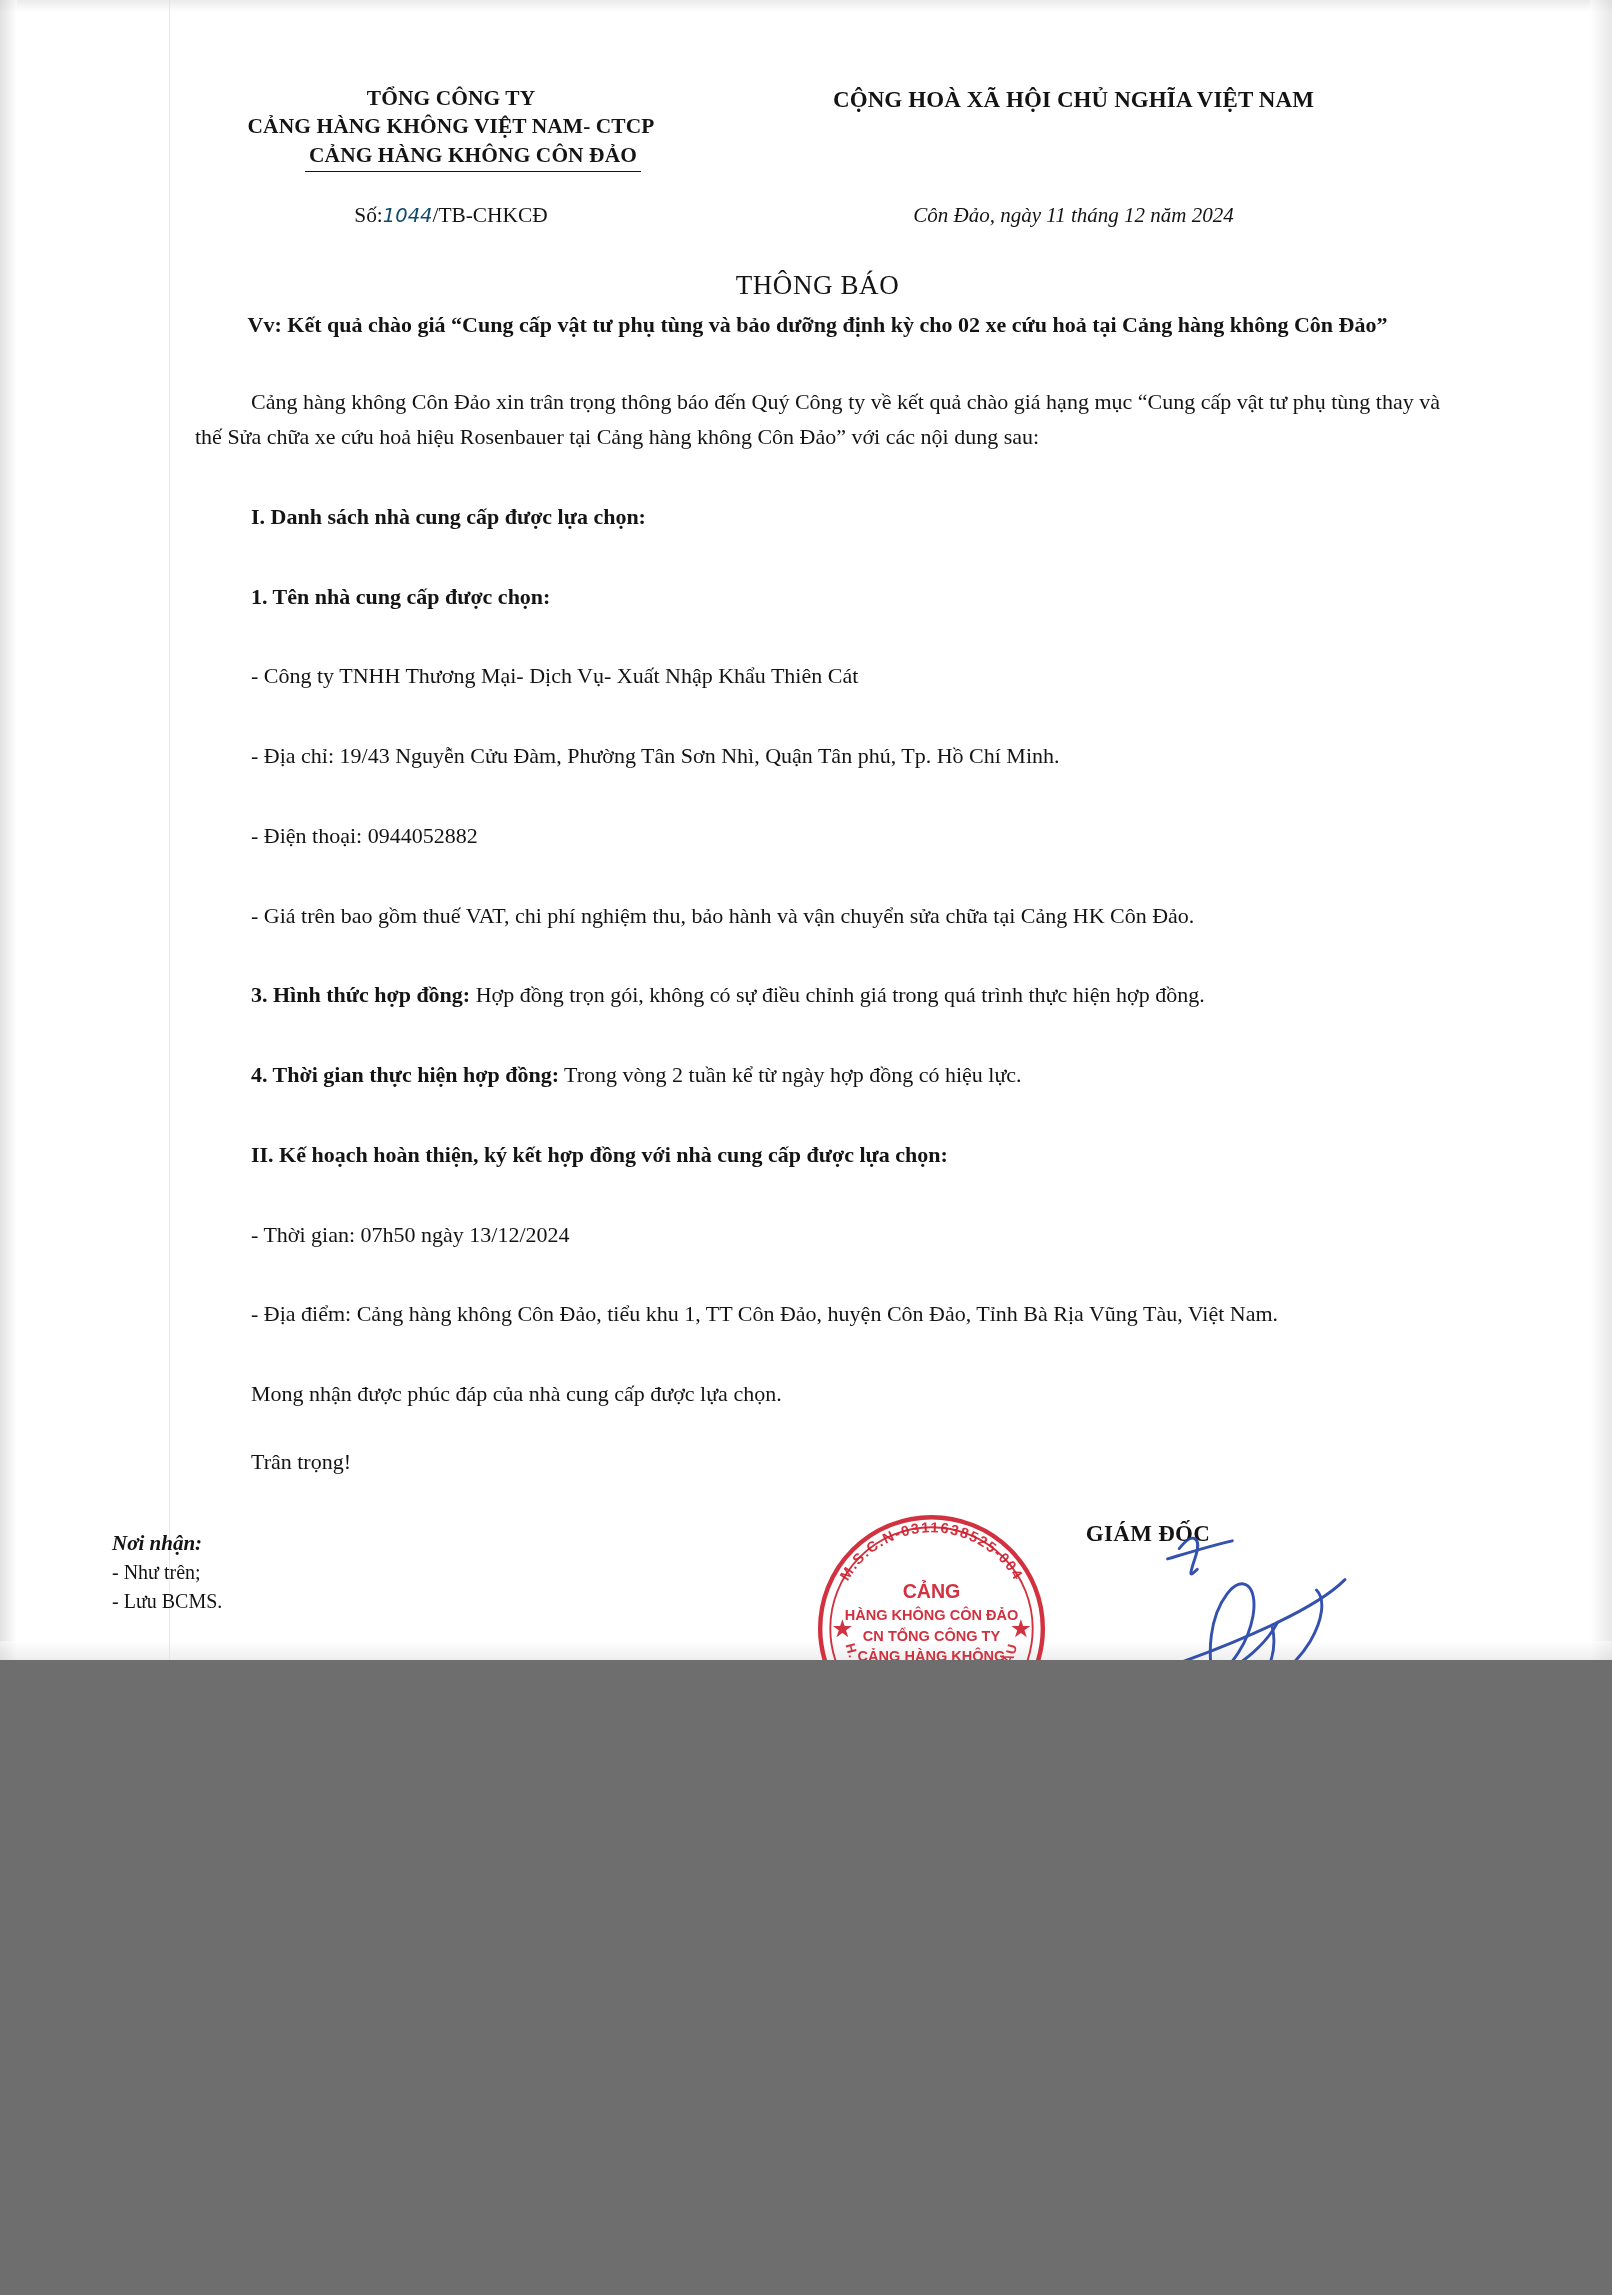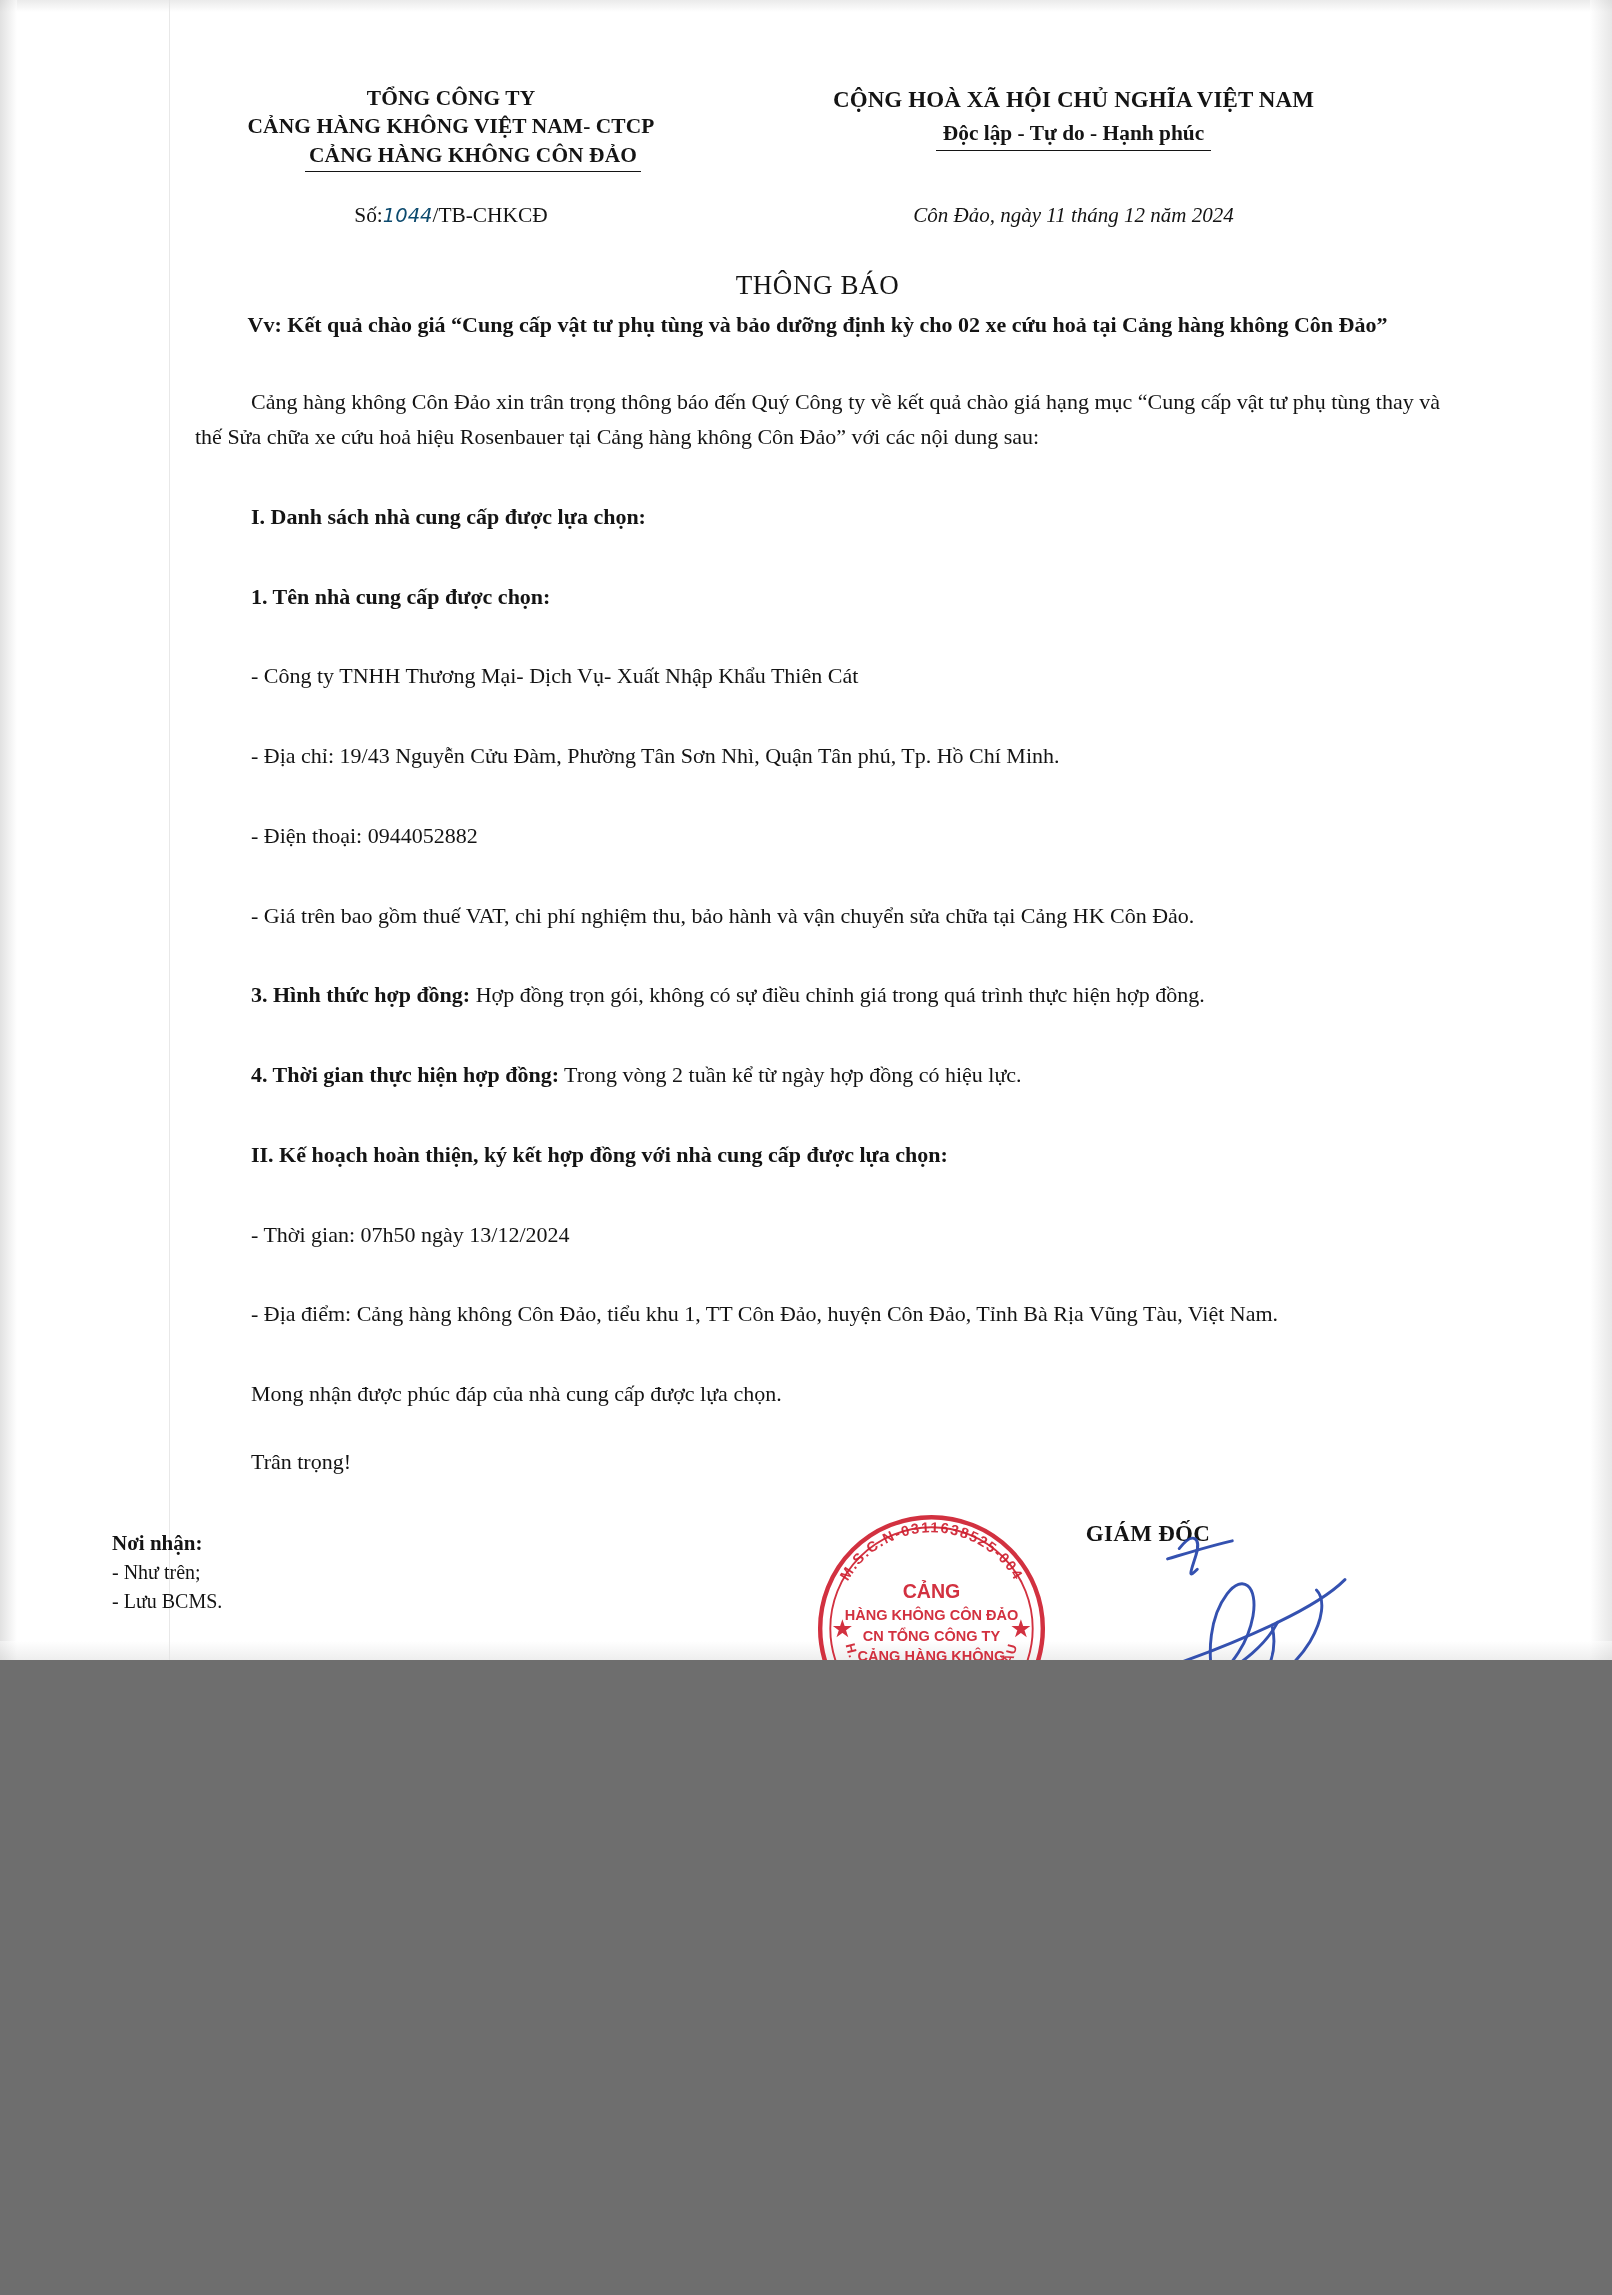--- a/index.html
+++ b/index.html
@@ -157,20 +157,21 @@
   }
   .recipients {
     position: absolute;
     left: -83px;
     top: 0;
     font-size: 20px;
     line-height: 1.45;
   }
   .recipients .rtitle {
     font-weight: bold;
+    font-style: italic;
     font-size: 21px;
   }
   .signature {
     position: absolute;
     left: 726px;
     top: -6.5px;
     width: 454px;
     text-align: center;
   }
   .sig-title {
@@ -219,21 +220,20 @@
   <div class="content">
 
     <div class="header">
       <div class="hdr-left">
         <div>TỔNG CÔNG TY</div>
         <div>CẢNG HÀNG KHÔNG VIỆT NAM- CTCP</div>
         <div><span class="l3">CẢNG HÀNG KHÔNG CÔN ĐẢO</span></div>
       </div>
       <div class="hdr-right">
         <div class="r1">CỘNG HOÀ XÃ HỘI CHỦ NGHĨA VIỆT NAM</div>
-        <div><span class="r2">Độc lập - Tự do - Hạnh phúc</span></div>
       </div>
     </div>
 
     <div class="subheader">
       <div class="so-wrap">
         <span>Số:</span><span class="so-hand">1044</span><span>/TB-CHKCĐ</span>
       </div>
       <div class="place-date">Côn Đảo, ngày 11 tháng 12 năm 2024</div>
     </div>
 

